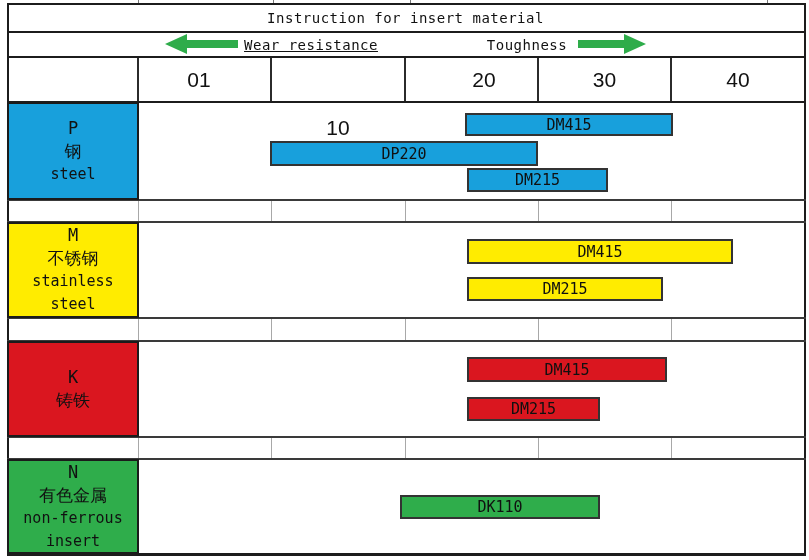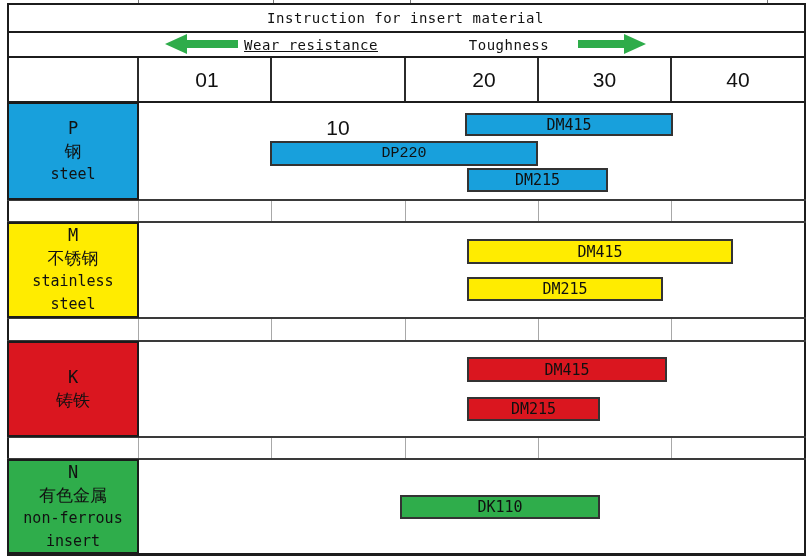--- a/index.html
+++ b/index.html
@@ -62,31 +62,31 @@
   <div class="hl gray" style="left:7px;top:317px;width:799px;height:2px;"></div>
   <div class="hl gray" style="left:7px;top:340px;width:799px;height:2px;"></div>
   <div class="hl gray" style="left:7px;top:436px;width:799px;height:2px;"></div>
   <div class="hl gray" style="left:7px;top:458px;width:799px;height:2px;"></div>
 
   <div class="title-row">Instruction for insert material</div>
 
   <div class="arr-head left" style="left:165px;top:34px;"></div>
   <div class="arr-shaft" style="left:186px;top:40px;width:52px;"></div>
   <div class="arrow-label" style="left:243px;width:136px;text-decoration:underline;">Wear resistance</div>
-  <div class="arrow-label" style="left:464px;width:90px;">Toughness</div>
+  <div class="arrow-label" style="left:482px;width:90px;">Toughness</div>
   <div class="arr-shaft" style="left:578px;top:40px;width:48px;"></div>
   <div class="arr-head right" style="left:624px;top:34px;"></div>
 
   <div class="vl hdr" style="left:137px;top:58px;width:2px;height:43px;"></div>
   <div class="vl hdr" style="left:270px;top:58px;width:2px;height:43px;"></div>
   <div class="vl hdr" style="left:404px;top:58px;width:2px;height:43px;"></div>
   <div class="vl hdr" style="left:537px;top:58px;width:2px;height:43px;"></div>
   <div class="vl hdr" style="left:670px;top:58px;width:2px;height:43px;"></div>
 
-  <div class="hcell" style="left:139px;width:120px;margin-left:8px;">01</div>
+  <div class="hcell" style="left:139px;width:120px;">01</div>
   <div class="hcell" style="left:272px;width:132px;margin-top:48px;">10</div>
   <div class="hcell" style="left:406px;width:156px;">20</div>
   <div class="hcell" style="left:539px;width:131px;">30</div>
   <div class="hcell" style="left:672px;width:132px;">40</div>
 
   <div class="sepvl" style="left:138px;top:201px;height:20px;"></div>
   <div class="sepvl" style="left:271px;top:201px;height:20px;"></div>
   <div class="sepvl" style="left:405px;top:201px;height:20px;"></div>
   <div class="sepvl" style="left:538px;top:201px;height:20px;"></div>
   <div class="sepvl" style="left:671px;top:201px;height:20px;"></div>
@@ -103,21 +103,21 @@
 
   <div class="mat-cell cell-blue" style="top:102px;height:98px;">
     <div class="ln code">P</div>
     <div class="ln cn">钢</div>
     <div class="ln">steel</div>
   </div>
 
   <div class="bar blue" style="left:465px;top:113px;width:208px;height:23px;">
     <span>DM415</span>
   </div>
-  <div class="bar blue" style="left:270px;top:141px;width:268px;height:25px;font-family:Liberation Mono, monospace;">
+  <div class="bar blue" style="left:270px;top:141px;width:268px;height:25px;">
     <span>DP220</span>
   </div>
   <div class="bar blue" style="left:467px;top:168px;width:141px;height:24px;">
     <span>DM215</span>
   </div>
 
   <div class="mat-cell cell-yellow" style="top:222px;height:96px;">
     <div class="ln code">M</div>
     <div class="ln cn">不锈钢</div>
     <div class="ln">stainless</div>

